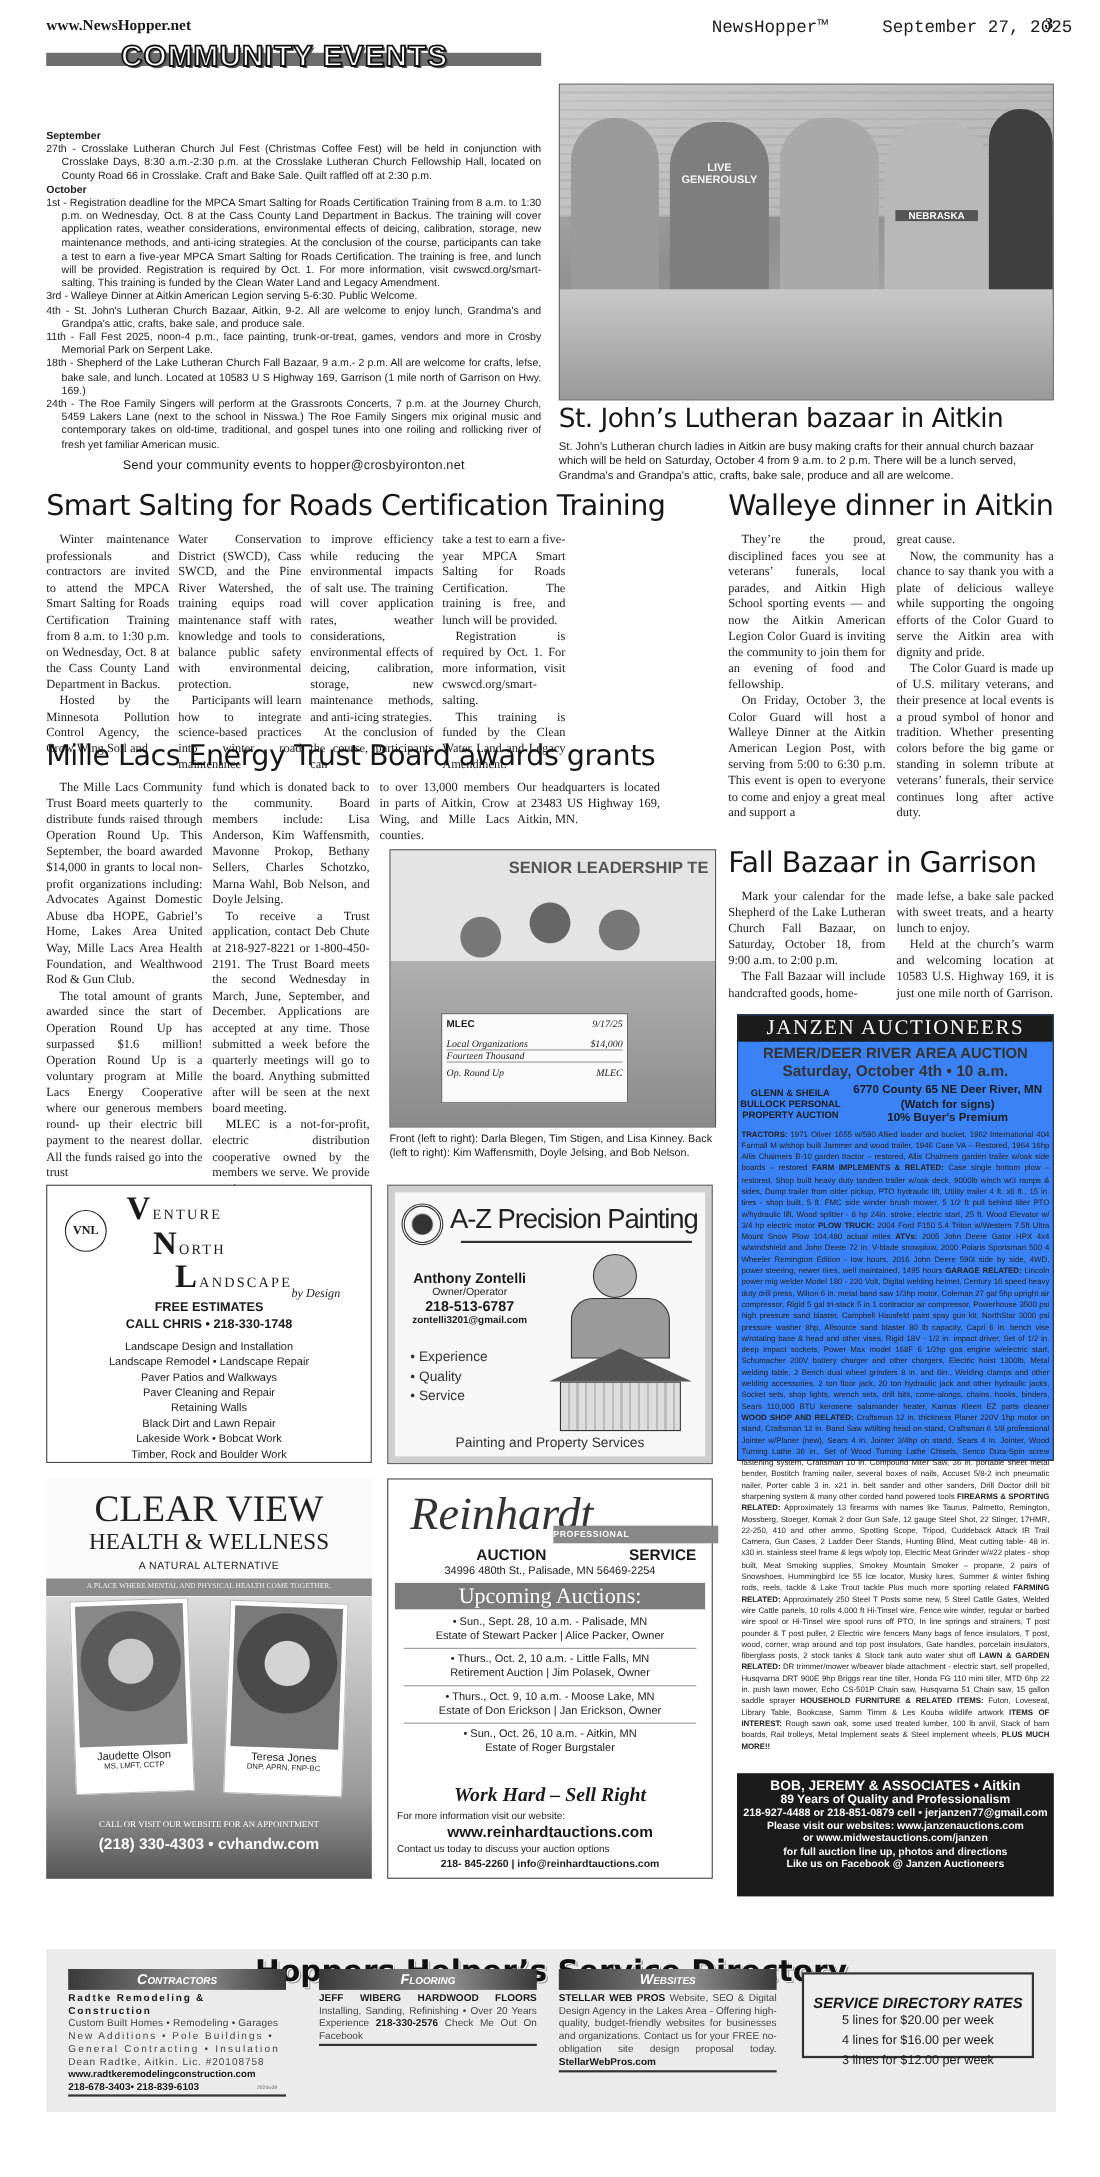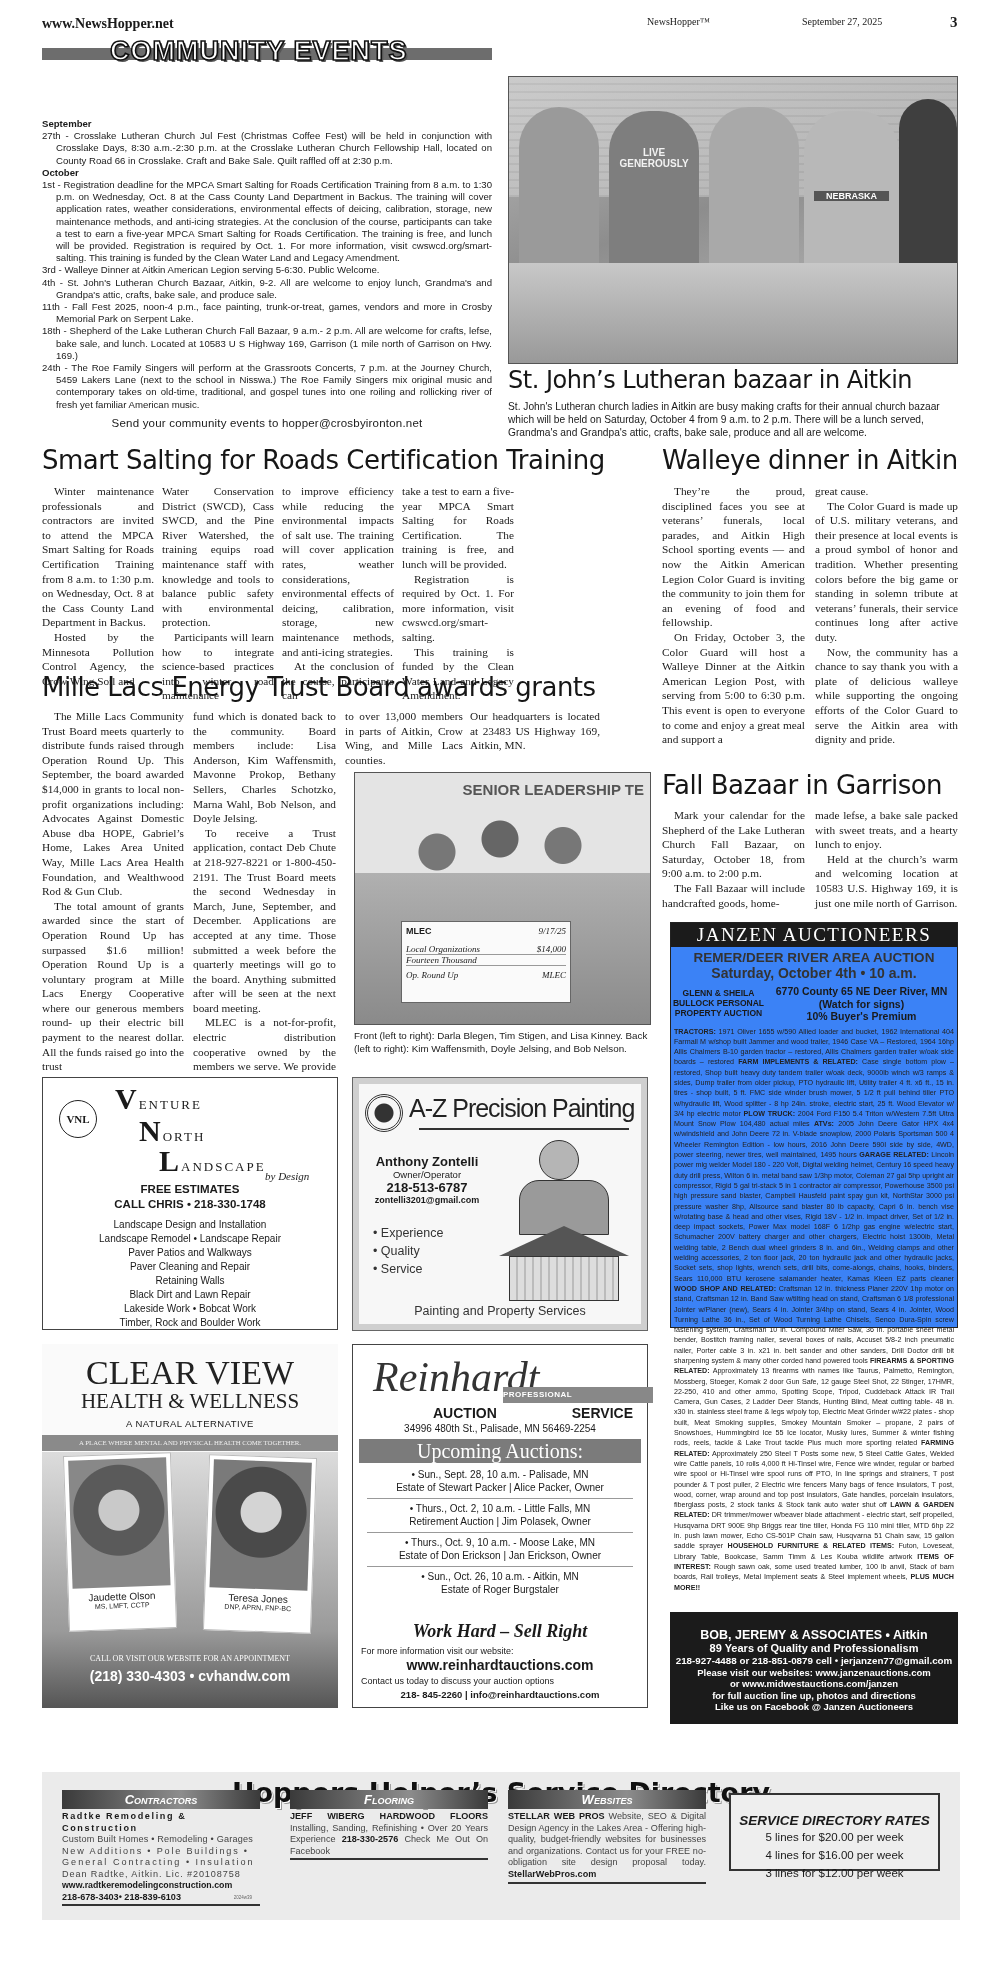--- a/index.html
+++ b/index.html
@@ -1,20 +1,20 @@
 <!DOCTYPE html>
 <html><head>
 <meta charset="utf-8">
 <style>
 *{box-sizing:border-box;margin:0;padding:0}
 body{width:1000px;height:1979px;background:#fff;color:#1a1a1a;font-family:"Liberation Sans",sans-serif;position:relative;overflow:hidden}
 .abs{position:absolute}
 
 .site{left:42px;top:16px;font-family:"Liberation Serif",serif;font-weight:bold;font-size:14px}
-.mast{top:16px;font-family:Liberation Serif, serif;font-size:10px}
+.mast{top:16px;font-family:Liberation Mono, monospace;font-size:16px}
 .pageno{left:950px;top:14px;font-family:"Liberation Serif",serif;font-weight:bold;font-size:15px}
 
 .ce-bar{left:42px;top:48px;width:450px;height:12px;background:#6d6d6d}
 .ce-title{left:110px;top:36px;font-family:"Liberation Sans",sans-serif;font-weight:bold;font-size:27px;letter-spacing:1px;color:#fff;-webkit-text-stroke:1.6px #111;text-shadow:2px 2px 0 #555}
 .ce-list{left:42px;top:118px;width:450px;font-size:9.6px;line-height:12.2px;text-align:justify}
 .ce-month{font-weight:bold}
 .ce-item{padding-left:14px;text-indent:-14px}
 .ce-send{text-align:center;font-weight:normal;font-size:11.5px;margin-top:6px;letter-spacing:.2px}
 
 .photo{background:linear-gradient(160deg,#bdbdbd,#8d8d8d 45%,#a8a8a8 70%,#6f6f6f);border:1px solid #555}
@@ -96,22 +96,22 @@
   <p>This training is funded by the Clean Water Land and Legacy Amendment.</p>
 </div>
 
 <div class="abs headline" style="left:662px;top:445px;font-size:26px">Walleye dinner in Aitkin</div>
 <div class="abs col" style="left:662px;top:484px;width:143px">
   <p>They’re the proud, disciplined faces you see at veterans’ funerals, local parades, and Aitkin High School sporting events — and now the Aitkin American Legion Color Guard is inviting the community to join them for an evening of food and fellowship.</p>
   <p>On Friday, October 3, the Color Guard will host a Walleye Dinner at the Aitkin American Legion Post, with serving from 5:00 to 6:30 p.m. This event is open to everyone to come and enjoy a great meal and support a</p>
 </div>
 <div class="abs col" style="left:815px;top:484px;width:143px">
   <p class="noind">great cause.</p>
+  <p>Now, the community has a chance to say thank you with a plate of delicious walleye while supporting the ongoing efforts of the Color Guard to serve the Aitkin area with dignity and pride.</p>
   <p>The Color Guard is made up of U.S. military veterans, and their presence at local events is a proud symbol of honor and tradition. Whether presenting colors before the big game or standing in solemn tribute at veterans’ funerals, their service continues long after active duty.</p>
-  <p>Now, the community has a chance to say thank you with a plate of delicious walleye while supporting the ongoing efforts of the Color Guard to serve the Aitkin area with dignity and pride.</p>
 </div>
 
 <div class="abs headline" style="left:42px;top:672px;font-size:26px">Mille Lacs Energy Trust Board awards grants</div>
 <div class="abs col" style="left:42px;top:709px;width:142px">
   <p>The Mille Lacs Community Trust Board meets quarterly to distribute funds raised through Operation Round Up. This September, the board awarded $14,000 in grants to local non-profit organizations including: Advocates Against Domestic Abuse dba HOPE, Gabriel’s Home, Lakes Area United Way, Mille Lacs Area Health Foundation, and Wealthwood Rod &amp; Gun Club.</p>
   <p>The total amount of grants awarded since the start of Operation Round Up has surpassed $1.6 million! Operation Round Up is a voluntary program at Mille Lacs Energy Cooperative where our generous members round- up their electric bill payment to the nearest dollar. All the funds raised go into the trust</p>
 </div>
 <div class="abs col" style="left:193px;top:709px;width:143px">
   <p class="noind">fund which is donated back to the community. Board members include: Lisa Anderson, Kim Waffensmith, Mavonne Prokop, Bethany Sellers, Charles Schotzko, Marna Wahl, Bob Nelson, and Doyle Jelsing.</p>
   <p>To receive a Trust application, contact Deb Chute at 218-927-8221 or 1-800-450-2191. The Trust Board meets the second Wednesday in March, June, September, and December. Applications are accepted at any time. Those submitted a week before the quarterly meetings will go to the board. Anything submitted after will be seen at the next board meeting.</p>
@@ -211,21 +211,21 @@
     <div style="flex:1;text-align:center;font-weight:bold;font-size:10.5px;line-height:12.5px">
       <div>6770 County 65 NE Deer River, MN</div>
       <div>(Watch for signs)</div>
       <div>10% Buyer's Premium</div>
     </div>
   </div>
   <div class="jz-body" style="padding:4px 3px 0">
     <b>TRACTORS:</b><span> 1971 Oliver 1655 w/590 Allied loader and bucket, 1962 International 404 Farmall M w/shop built Jammer and wood trailer, 1946 Case VA – Restored, 1964 16hp Allis Chalmers B-10 garden tractor – restored, Allis Chalmers garden trailer w/oak side boards – restored </span><b>FARM IMPLEMENTS &amp; RELATED:</b><span> Case single bottom plow – restored, Shop built heavy duty tandem trailer w/oak deck, 9000lb winch w/3 ramps &amp; sides, Dump trailer from older pickup, PTO hydraulic lift, Utility trailer 4 ft. x6 ft., 15 in. tires - shop built, 5 ft. FMC side winder brush mower, 5 1/2 ft pull behind tiller PTO w/hydraulic lift, Wood splitter - 8 hp 24in. stroke, electric start, 25 ft. Wood Elevator w/ 3/4 hp electric motor </span><b>PLOW TRUCK:</b><span> 2004 Ford F150 5.4 Triton w/Western 7.5ft Ultra Mount Snow Plow 104,480 actual miles </span><b>ATVs:</b><span> 2005 John Deere Gator HPX 4x4 w/windshield and John Deere 72 in. V-blade snowplow, 2000 Polaris Sportsman 500 4 Wheeler Remington Edition - low hours, 2016 John Deere 590I side by side, 4WD, power steering, newer tires, well maintained, 1495 hours </span><b>GARAGE RELATED:</b><span> Lincoln power mig welder Model 180 - 220 Volt, Digital welding helmet, Century 16 speed heavy duty drill press, Wilton 6 in. metal band saw 1/3hp motor, Coleman 27 gal 5hp upright air compressor, Rigid 5 gal tri-stack 5 in 1 contractor air compressor, Powerhouse 3500 psi high pressure sand blaster, Campbell Hausfeld paint spay gun kit, NorthStar 3000 psi pressure washer 8hp, Allsource sand blaster 80 lb capacity, Capri 6 in. bench vise w/rotating base &amp; head and other vises, Rigid 18V - 1/2 in. impact driver, Set of 1/2 in. deep impact sockets, Power Max model 168F 6 1/2hp gas engine w/electric start, Schumacher 200V battery charger and other chargers, Electric hoist 1300lb, Metal welding table, 2 Bench dual wheel grinders 8 in. and 6in., Welding clamps and other welding accessories, 2 ton floor jack, 20 ton hydraulic jack and other hydraulic jacks, Socket sets, shop lights, wrench sets, drill bits, come-alongs, chains, hooks, binders, Sears 110,000 BTU kerosene salamander heater, Kamas Kleen EZ parts cleaner </span><b>WOOD SHOP AND RELATED:</b><span> Craftsman 12 in. thickness Planer 220V 1hp motor on stand, Craftsman 12 in. Band Saw w/tilting head on stand, Craftsman 6 1/8 professional Jointer w/Planer (new), Sears 4 in. Jointer 3/4hp on stand, Sears 4 in. Jointer, Wood Turning Lathe 36 in., Set of Wood Turning Lathe Chisels, Senco Dura-Spin screw fastening system, Craftsman 10 in. Compound Miter Saw, 36 in. portable sheet metal bender, Bostitch framing nailer, several boxes of nails, Accuset 5/8-2 inch pneumatic nailer, Porter cable 3 in. x21 in. belt sander and other sanders, Drill Doctor drill bit sharpening system &amp; many other corded hand powered tools </span><b>FIREARMS &amp; SPORTING RELATED:</b><span> Approximately 13 firearms with names like Taurus, Palmetto, Remington, Mossberg, Stoeger, Komak 2 door Gun Safe, 12 gauge Steel Shot, 22 Stinger, 17HMR, 22-250, 410 and other ammo, Spotting Scope, Tripod, Cuddeback Attack IR Trail Camera, Gun Cases, 2 Ladder Deer Stands, Hunting Blind, Meat cutting table- 48 in. x30 in. stainless steel frame &amp; legs w/poly top, Electric Meat Grinder w/#22 plates - shop built, Meat Smoking supplies, Smokey Mountain Smoker – propane, 2 pairs of Snowshoes, Hummingbird Ice 55 Ice locator, Musky lures, Summer &amp; winter fishing rods, reels, tackle &amp; Lake Trout tackle Plus much more sporting related </span><b>FARMING RELATED:</b><span> Approximately 250 Steel T Posts some new, 5 Steel Cattle Gates, Welded wire Cattle panels, 10 rolls 4,000 ft Hi-Tinsel wire, Fence wire winder, regular or barbed wire spool or Hi-Tinsel wire spool runs off PTO, In line springs and strainers, T post pounder &amp; T post puller, 2 Electric wire fencers Many bags of fence insulators, T post, wood, corner, wrap around and top post insulators, Gate handles, porcelain insulators, fiberglass posts, 2 stock tanks &amp; Stock tank auto water shut off </span><b>LAWN &amp; GARDEN RELATED:</b><span> DR trimmer/mower w/beaver blade attachment - electric start, self propelled, Husqvarna DRT 900E 9hp Briggs rear tine tiller, Honda FG 110 mini tiller, MTD 6hp 22 in. push lawn mower, Echo CS-501P Chain saw, Husqvarna 51 Chain saw, 15 gallon saddle sprayer </span><b>HOUSEHOLD FURNITURE &amp; RELATED ITEMS:</b><span> Futon, Loveseat, Library Table, Bookcase, Samm Timm &amp; Les Kouba wildlife artwork </span><b>ITEMS OF INTEREST:</b><span> Rough sawn oak, some used treated lumber, 100 lb anvil, Stack of barn boards, Rail trolleys, Metal Implement seats &amp; Steel implement wheels, </span><b>PLUS MUCH MORE!!</b>
   </div>
 </div>
-<div class="abs jz-foot" style="left:670px;top:1612px;width:288px;height:112px;padding-top:16px">
+<div class="abs jz-foot" style="left:670px;top:1612px;width:288px;height:112px;padding-top:4px">
   <div style="font-size:12.5px;line-height:14px">BOB, JEREMY &amp; ASSOCIATES • Aitkin</div>
   <div style="font-size:11px;line-height:12.5px">89 Years  of Quality and Professionalism</div>
   <div style="font-size:9.8px;line-height:12px">218-927-4488 or 218-851-0879 cell • jerjanzen77@gmail.com</div>
   <div style="font-size:9.5px;line-height:11.5px">Please visit our websites: www.janzenauctions.com</div>
   <div style="font-size:9.5px;line-height:11.5px">or www.midwestauctions.com/janzen</div>
   <div style="font-size:9.5px;line-height:11.5px">for full auction line up, photos and directions</div>
   <div style="font-size:9.5px;line-height:11.5px">Like us on Facebook @ Janzen Auctioneers</div>
 </div>
 
 <div class="abs" style="left:42px;top:1344px;width:296px;height:364px;background:#fafafa">

